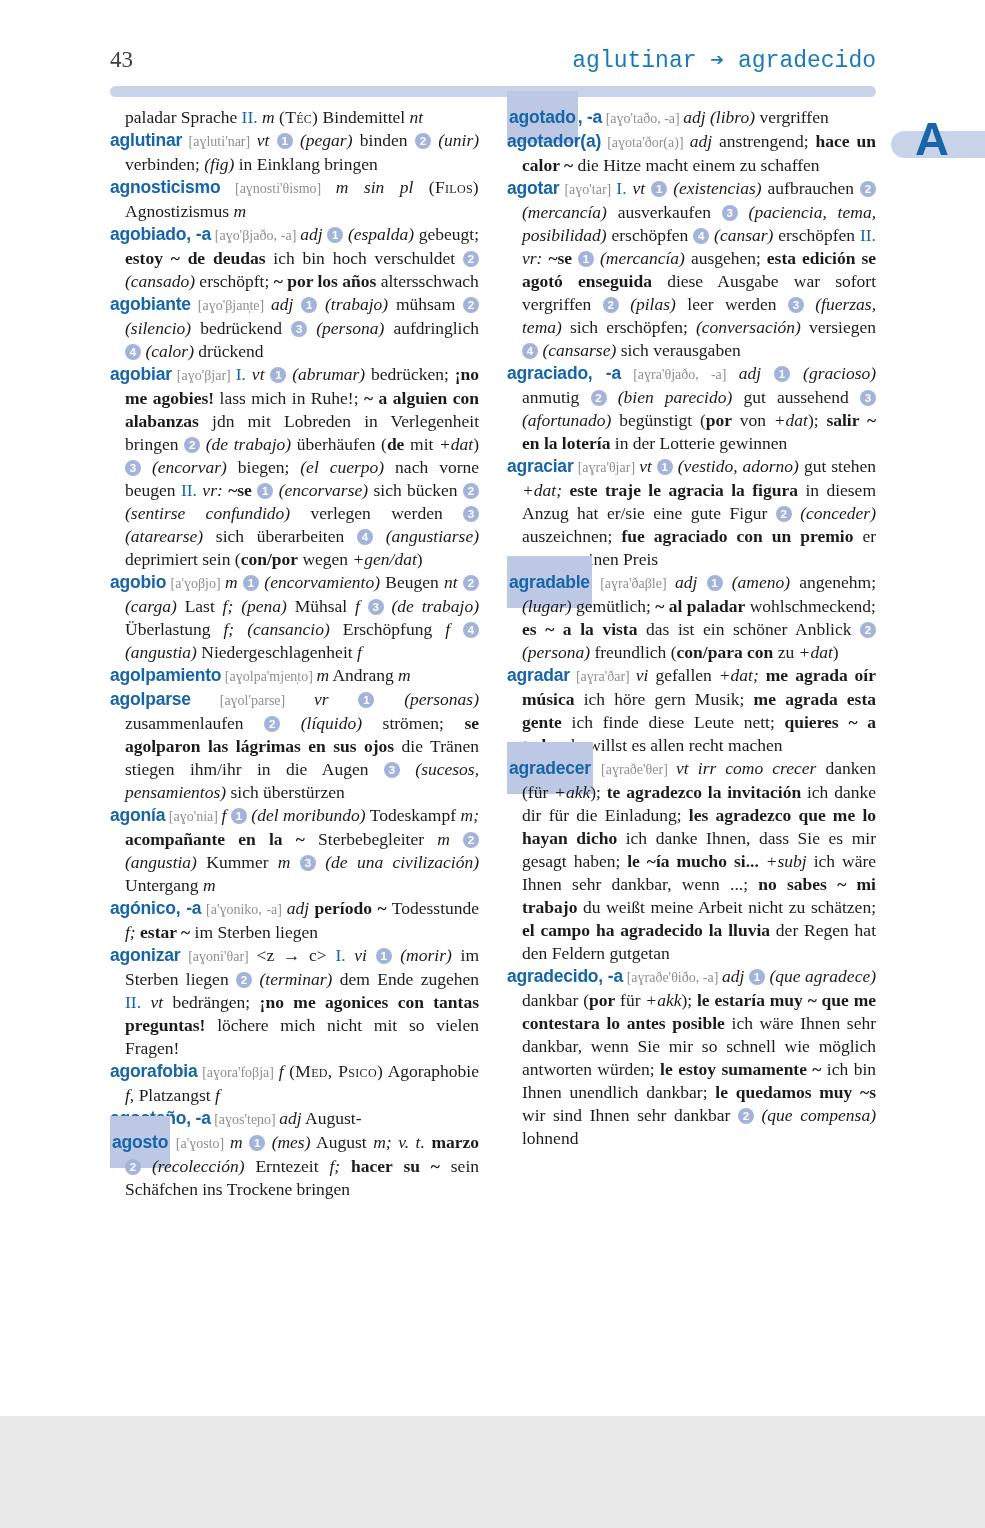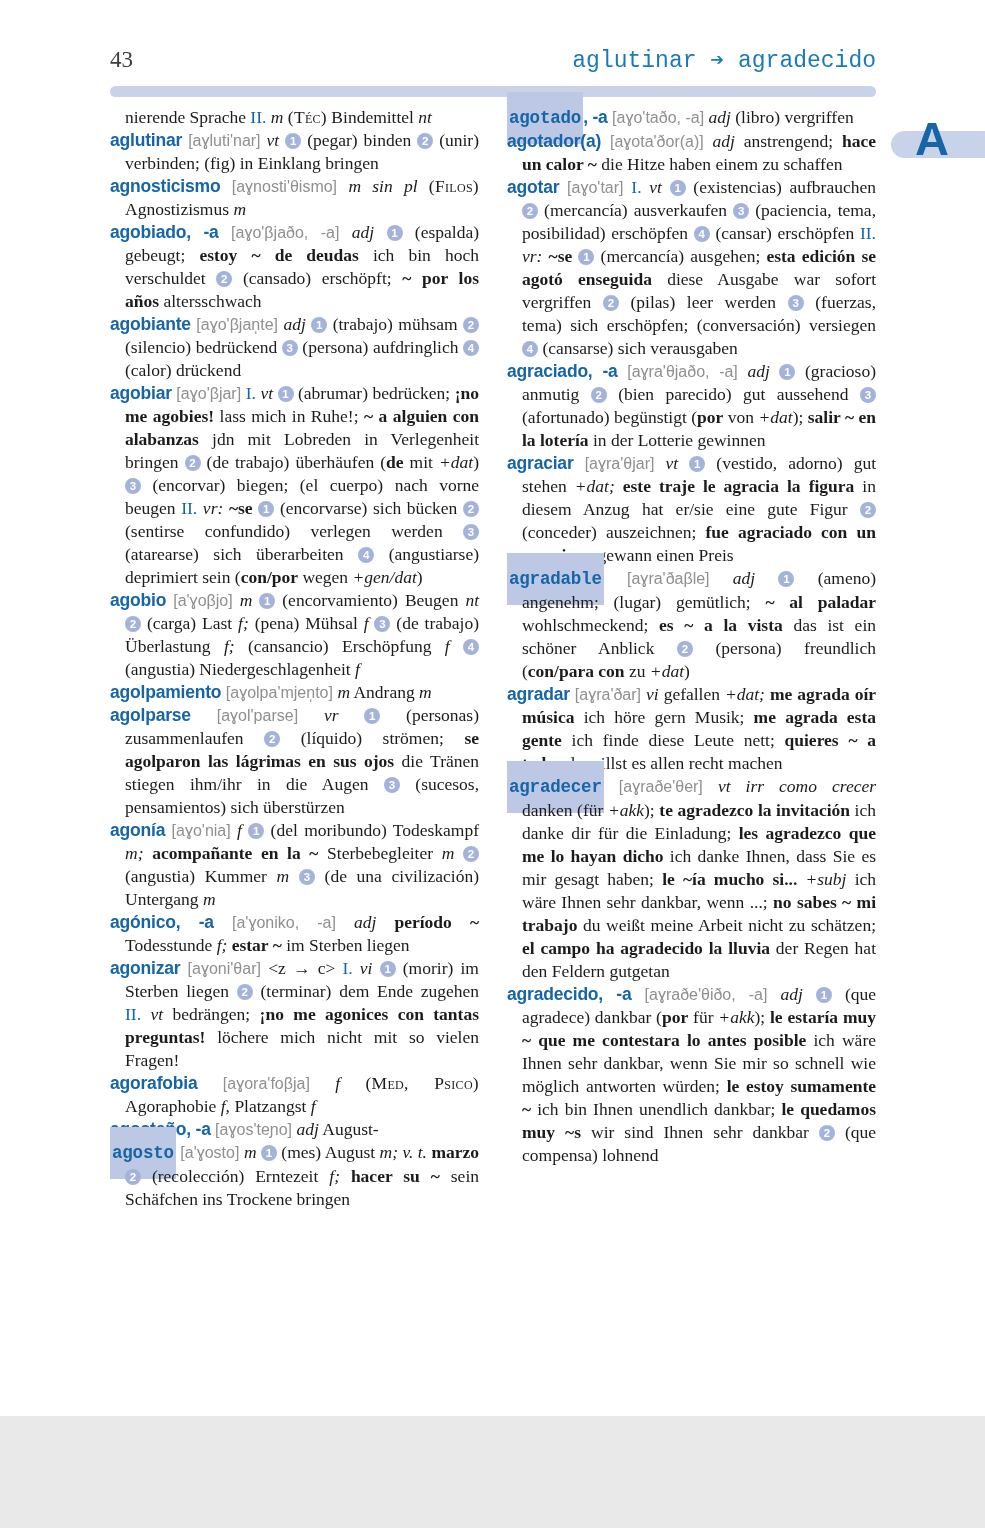--- a/index.html
+++ b/index.html
@@ -18,24 +18,24 @@
   .letter-tab{position:absolute;top:104px;right:0;width:94px;height:54px;}
   .tab-pill{position:absolute;bottom:0;left:0;width:94px;height:27px;background:var(--band);
         border-radius:14px 0 0 14px;}
   .tab-letter{position:absolute;bottom:-4px;left:24px;font-family:"Liberation Sans",sans-serif;
         font-weight:700;font-size:47px;line-height:1;color:var(--accent);}
   .columns{position:absolute;top:106px;left:110px;width:766px;display:flex;gap:28px;}
   .col{width:369px;text-align:justify;font-size:17.5px;line-height:23px;color:#1b1b1b;}
   .entry{margin:0;padding-left:15px;text-indent:-15px;}
   .entry.cont{text-indent:0;}
   .seg-hw{font-family:"Liberation Sans",sans-serif;font-weight:700;color:var(--accent);letter-spacing:-0.2px;}
-  .seg-hl{background:var(--hl);padding:16px 2px;font-family:Liberation Mono, monospace;}
-  .seg-ph{font-family:Liberation Sans, sans-serif;font-size:16px;color:var(--ph);}
+  .seg-hl{background:var(--hl);padding:16px 2px;}
+  .seg-ph{font-family:Liberation Serif, serif;font-size:14px;color:var(--ph);}
   .seg-gram{font-style:italic;}
-  .seg-sense{}
+  .seg-sense{font-style:italic;}
   .seg-b{font-weight:700;}
   .seg-rom{color:var(--accent);margin-top:41px;}
   .seg-sc{font-variant:small-caps;letter-spacing:0.3px;}
   .num-circle{display:inline-block;width:16px;height:16px;border-radius:50%;background:var(--badge);
         color:#fff;font-family:"Liberation Sans",sans-serif;font-size:11.5px;font-weight:700;
         line-height:16px;text-align:center;text-indent:0;vertical-align:1px;}
 </style>
 </head>
 <body>
 
@@ -44,39 +44,39 @@
     <span class="page-number">43</span>
     <span class="guide-words">aglutinar ➔ agradecido</span>
   </div>
   <div class="band"></div>
   <div class="letter-tab">
     <div class="tab-pill"></div>
     <div class="tab-letter">A</div>
   </div>
   <div class="columns">
     <div class="col">
-        <p class="entry cont"><span>nierende Sprache </span><span class="seg-rom">II.</span><span class="seg-gram"> m </span><span class="seg-sc">(Téc)</span><span> Bindemittel </span><span class="seg-gram">nt</span></p>
+        <p class="entry cont"><span>paladar Sprache </span><span class="seg-rom">II.</span><span class="seg-gram"> m </span><span class="seg-sc">(Téc)</span><span> Bindemittel </span><span class="seg-gram">nt</span></p>
         <p class="entry"><span class="seg-hw">aglutinar</span><span class="seg-ph"> [aɣluti'nar] </span><span class="seg-gram">vt </span><span class="num-circle">1</span> <span class="seg-sense">(pegar)</span><span> binden </span><span class="num-circle">2</span> <span class="seg-sense">(unir)</span><span> verbinden; </span><span class="seg-sense">(fig)</span><span> in Einklang bringen</span></p>
         <p class="entry"><span class="seg-hw">agnosticismo</span><span class="seg-ph"> [aɣnosti'θismo] </span><span class="seg-gram">m sin pl </span><span class="seg-sc">(Filos)</span><span> Agnostizismus </span><span class="seg-gram">m</span></p>
         <p class="entry"><span class="seg-hw">agobiado, -a</span><span class="seg-ph"> [aɣo'βjaðo, -a] </span><span class="seg-gram">adj </span><span class="num-circle">1</span> <span class="seg-sense">(espalda)</span><span> gebeugt; </span><span class="seg-b">estoy ~ de deudas</span><span> ich bin hoch verschuldet </span><span class="num-circle">2</span> <span class="seg-sense">(cansado)</span><span> erschöpft; </span><span class="seg-b">~ por los años</span><span> altersschwach</span></p>
         <p class="entry"><span class="seg-hw">agobiante</span><span class="seg-ph"> [aɣo'βjan̩te] </span><span class="seg-gram">adj </span><span class="num-circle">1</span> <span class="seg-sense">(trabajo)</span><span> mühsam </span><span class="num-circle">2</span> <span class="seg-sense">(silencio)</span><span> bedrückend </span><span class="num-circle">3</span> <span class="seg-sense">(persona)</span><span> aufdringlich </span><span class="num-circle">4</span> <span class="seg-sense">(calor)</span><span> drückend</span></p>
         <p class="entry"><span class="seg-hw">agobiar</span><span class="seg-ph"> [aɣo'βjar] </span><span class="seg-rom">I.</span><span class="seg-gram"> vt </span><span class="num-circle">1</span> <span class="seg-sense">(abrumar)</span><span> bedrücken; </span><span class="seg-b">¡no me agobies!</span><span> lass mich in Ruhe!; </span><span class="seg-b">~ a alguien con alabanzas</span><span> jdn mit Lobreden in Verlegenheit bringen </span><span class="num-circle">2</span> <span class="seg-sense">(de trabajo)</span><span> überhäufen (</span><span class="seg-b">de</span><span> mit </span><span class="seg-gram">+dat</span><span>) </span><span class="num-circle">3</span> <span class="seg-sense">(encorvar)</span><span> biegen; </span><span class="seg-sense">(el cuerpo)</span><span> nach vorne beugen </span><span class="seg-rom">II.</span><span class="seg-gram"> vr: </span><span class="seg-b">~se </span><span class="num-circle">1</span> <span class="seg-sense">(encorvarse)</span><span> sich bücken </span><span class="num-circle">2</span> <span class="seg-sense">(sentirse confundido)</span><span> verlegen werden </span><span class="num-circle">3</span> <span class="seg-sense">(atarearse)</span><span> sich überarbeiten </span><span class="num-circle">4</span> <span class="seg-sense">(angustiarse)</span><span> deprimiert sein (</span><span class="seg-b">con/por</span><span> wegen </span><span class="seg-gram">+gen/dat</span><span>)</span></p>
         <p class="entry"><span class="seg-hw">agobio</span><span class="seg-ph"> [a'ɣoβjo] </span><span class="seg-gram">m </span><span class="num-circle">1</span> <span class="seg-sense">(encorvamiento)</span><span> Beugen </span><span class="seg-gram">nt </span><span class="num-circle">2</span> <span class="seg-sense">(carga)</span><span> Last </span><span class="seg-gram">f; </span><span class="seg-sense">(pena)</span><span> Mühsal </span><span class="seg-gram">f </span><span class="num-circle">3</span> <span class="seg-sense">(de trabajo)</span><span> Überlastung </span><span class="seg-gram">f; </span><span class="seg-sense">(cansancio)</span><span> Erschöpfung </span><span class="seg-gram">f </span><span class="num-circle">4</span> <span class="seg-sense">(angustia)</span><span> Niedergeschlagenheit </span><span class="seg-gram">f</span></p>
         <p class="entry"><span class="seg-hw">agolpamiento</span><span class="seg-ph"> [aɣolpa'mjen̩to] </span><span class="seg-gram">m</span><span> Andrang </span><span class="seg-gram">m</span></p>
         <p class="entry"><span class="seg-hw">agolparse</span><span class="seg-ph"> [aɣol'parse] </span><span class="seg-gram">vr </span><span class="num-circle">1</span> <span class="seg-sense">(personas)</span><span> zusammenlaufen </span><span class="num-circle">2</span> <span class="seg-sense">(líquido)</span><span> strömen; </span><span class="seg-b">se agolparon las lágrimas en sus ojos</span><span> die Tränen stiegen ihm/ihr in die Augen </span><span class="num-circle">3</span> <span class="seg-sense">(sucesos, pensamientos)</span><span> sich überstürzen</span></p>
         <p class="entry"><span class="seg-hw">agonía</span><span class="seg-ph"> [aɣo'nia] </span><span class="seg-gram">f </span><span class="num-circle">1</span> <span class="seg-sense">(del moribundo)</span><span> Todeskampf </span><span class="seg-gram">m; </span><span class="seg-b">acompañante en la ~</span><span> Sterbebegleiter </span><span class="seg-gram">m </span><span class="num-circle">2</span> <span class="seg-sense">(angustia)</span><span> Kummer </span><span class="seg-gram">m </span><span class="num-circle">3</span> <span class="seg-sense">(de una civilización)</span><span> Untergang </span><span class="seg-gram">m</span></p>
         <p class="entry"><span class="seg-hw">agónico, -a</span><span class="seg-ph"> [a'ɣoniko, -a] </span><span class="seg-gram">adj </span><span class="seg-b">período ~</span><span> Todesstunde </span><span class="seg-gram">f; </span><span class="seg-b">estar ~</span><span> im Sterben liegen</span></p>
         <p class="entry"><span class="seg-hw">agonizar</span><span class="seg-ph"> [aɣoni'θar] </span><span>&lt;z → c&gt; </span><span class="seg-rom">I.</span><span class="seg-gram"> vi </span><span class="num-circle">1</span> <span class="seg-sense">(morir)</span><span> im Sterben liegen </span><span class="num-circle">2</span> <span class="seg-sense">(terminar)</span><span> dem Ende zugehen </span><span class="seg-rom">II.</span><span class="seg-gram"> vt</span><span> bedrängen; </span><span class="seg-b">¡no me agonices con tantas preguntas!</span><span> löchere mich nicht mit so vielen Fragen!</span></p>
         <p class="entry"><span class="seg-hw">agorafobia</span><span class="seg-ph"> [aɣora'foβja] </span><span class="seg-gram">f </span><span class="seg-sc">(Med, Psico)</span><span> Agoraphobie </span><span class="seg-gram">f,</span><span> Platzangst </span><span class="seg-gram">f</span></p>
         <p class="entry"><span class="seg-hw">agosteño, -a</span><span class="seg-ph"> [aɣos'teɲo] </span><span class="seg-gram">adj</span><span> August-</span></p>
         <p class="entry"><span class="seg-hw seg-hl">agosto</span><span class="seg-ph"> [a'ɣosto] </span><span class="seg-gram">m </span><span class="num-circle">1</span> <span class="seg-sense">(mes)</span><span> August </span><span class="seg-gram">m; v. t. </span><span class="seg-b">marzo </span><span class="num-circle">2</span> <span class="seg-sense">(recolección)</span><span> Erntezeit </span><span class="seg-gram">f; </span><span class="seg-b">hacer su ~</span><span> sein Schäfchen ins Trockene bringen</span></p>
       </div>
     <div class="col">
         <p class="entry"><span class="seg-hw seg-hl">agotado</span><span class="seg-hw">, -a</span><span class="seg-ph"> [aɣo'taðo, -a] </span><span class="seg-gram">adj </span><span class="seg-sense">(libro)</span><span> vergriffen</span></p>
-        <p class="entry"><span class="seg-hw">agotador(a)</span><span class="seg-ph"> [aɣota'ðor(a)] </span><span class="seg-gram">adj</span><span> anstrengend; </span><span class="seg-b">hace un calor ~</span><span> die Hitze haben einem zu schaffen</span></p>
+        <p class="entry"><span class="seg-hw">agotador(a)</span><span class="seg-ph"> [aɣota'ðor(a)] </span><span class="seg-gram">adj</span><span> anstrengend; </span><span class="seg-b">hace un calor ~</span><span> die Hitze macht einem zu schaffen</span></p>
         <p class="entry"><span class="seg-hw">agotar</span><span class="seg-ph"> [aɣo'tar] </span><span class="seg-rom">I.</span><span class="seg-gram"> vt </span><span class="num-circle">1</span> <span class="seg-sense">(existencias)</span><span> aufbrauchen </span><span class="num-circle">2</span> <span class="seg-sense">(mercancía)</span><span> ausverkaufen </span><span class="num-circle">3</span> <span class="seg-sense">(paciencia, tema, posibilidad)</span><span> erschöpfen </span><span class="num-circle">4</span> <span class="seg-sense">(cansar)</span><span> erschöpfen </span><span class="seg-rom">II.</span><span class="seg-gram"> vr: </span><span class="seg-b">~se </span><span class="num-circle">1</span> <span class="seg-sense">(mercancía)</span><span> ausgehen; </span><span class="seg-b">esta edición se agotó enseguida</span><span> diese Ausgabe war sofort vergriffen </span><span class="num-circle">2</span> <span class="seg-sense">(pilas)</span><span> leer werden </span><span class="num-circle">3</span> <span class="seg-sense">(fuerzas, tema)</span><span> sich erschöpfen; </span><span class="seg-sense">(conversación)</span><span> versiegen </span><span class="num-circle">4</span> <span class="seg-sense">(cansarse)</span><span> sich verausgaben</span></p>
         <p class="entry"><span class="seg-hw">agraciado, -a</span><span class="seg-ph"> [aɣra'θjaðo, -a] </span><span class="seg-gram">adj </span><span class="num-circle">1</span> <span class="seg-sense">(gracioso)</span><span> anmutig </span><span class="num-circle">2</span> <span class="seg-sense">(bien parecido)</span><span> gut aussehend </span><span class="num-circle">3</span> <span class="seg-sense">(afortunado)</span><span> begünstigt (</span><span class="seg-b">por</span><span> von </span><span class="seg-gram">+dat</span><span>); </span><span class="seg-b">salir ~ en la lotería</span><span> in der Lotterie gewinnen</span></p>
         <p class="entry"><span class="seg-hw">agraciar</span><span class="seg-ph"> [aɣra'θjar] </span><span class="seg-gram">vt </span><span class="num-circle">1</span> <span class="seg-sense">(vestido, adorno)</span><span> gut stehen </span><span class="seg-gram">+dat; </span><span class="seg-b">este traje le agracia la figura</span><span> in diesem Anzug hat er/sie eine gute Figur </span><span class="num-circle">2</span> <span class="seg-sense">(conceder)</span><span> auszeichnen; </span><span class="seg-b">fue agraciado con un premio</span><span> er gewann einen Preis</span></p>
         <p class="entry"><span class="seg-hw seg-hl">agradable</span><span class="seg-ph"> [aɣra'ðaβle] </span><span class="seg-gram">adj </span><span class="num-circle">1</span> <span class="seg-sense">(ameno)</span><span> angenehm; </span><span class="seg-sense">(lugar)</span><span> gemütlich; </span><span class="seg-b">~ al paladar</span><span> wohlschmeckend; </span><span class="seg-b">es ~ a la vista</span><span> das ist ein schöner Anblick </span><span class="num-circle">2</span> <span class="seg-sense">(persona)</span><span> freundlich (</span><span class="seg-b">con/para con</span><span> zu </span><span class="seg-gram">+dat</span><span>)</span></p>
         <p class="entry"><span class="seg-hw">agradar</span><span class="seg-ph"> [aɣra'ðar] </span><span class="seg-gram">vi</span><span> gefallen </span><span class="seg-gram">+dat; </span><span class="seg-b">me agrada oír música</span><span> ich höre gern Musik; </span><span class="seg-b">me agrada esta gente</span><span> ich finde diese Leute nett; </span><span class="seg-b">quieres ~ a todos</span><span> du willst es allen recht machen</span></p>
         <p class="entry"><span class="seg-hw seg-hl">agradecer</span><span class="seg-ph"> [aɣraðe'θer] </span><span class="seg-gram">vt irr como crecer</span><span> danken (für </span><span class="seg-gram">+akk</span><span>); </span><span class="seg-b">te agradezco la invitación</span><span> ich danke dir für die Einladung; </span><span class="seg-b">les agradezco que me lo hayan dicho</span><span> ich danke Ihnen, dass Sie es mir gesagt haben; </span><span class="seg-b">le ~ía mucho si... </span><span class="seg-gram">+subj</span><span> ich wäre Ihnen sehr dankbar, wenn ...; </span><span class="seg-b">no sabes ~ mi trabajo</span><span> du weißt meine Arbeit nicht zu schätzen; </span><span class="seg-b">el campo ha agradecido la lluvia</span><span> der Regen hat den Feldern gutgetan</span></p>
         <p class="entry"><span class="seg-hw">agradecido, -a</span><span class="seg-ph"> [aɣraðe'θiðo, -a] </span><span class="seg-gram">adj </span><span class="num-circle">1</span> <span class="seg-sense">(que agradece)</span><span> dankbar (</span><span class="seg-b">por</span><span> für </span><span class="seg-gram">+akk</span><span>); </span><span class="seg-b">le estaría muy ~ que me contestara lo antes posible</span><span> ich wäre Ihnen sehr dankbar, wenn Sie mir so schnell wie möglich antworten würden; </span><span class="seg-b">le estoy sumamente ~</span><span> ich bin Ihnen unendlich dankbar; </span><span class="seg-b">le quedamos muy ~s</span><span> wir sind Ihnen sehr dankbar </span><span class="num-circle">2</span> <span class="seg-sense">(que compensa)</span><span> lohnend</span></p>
       </div>
   </div>
 </div>

